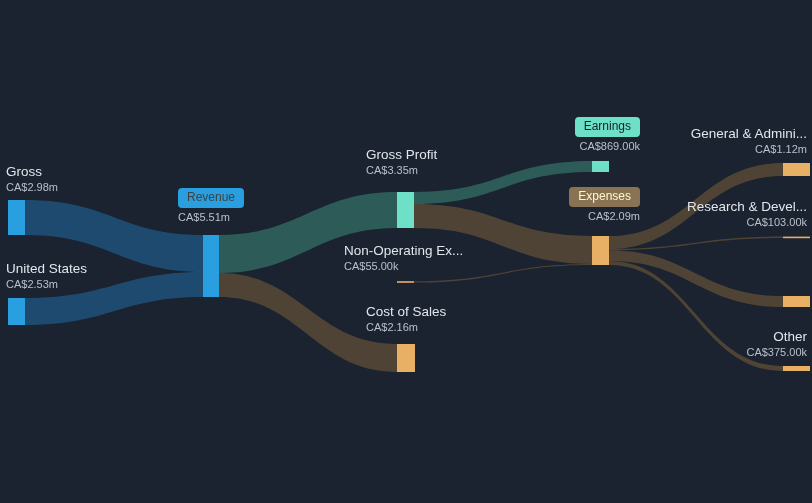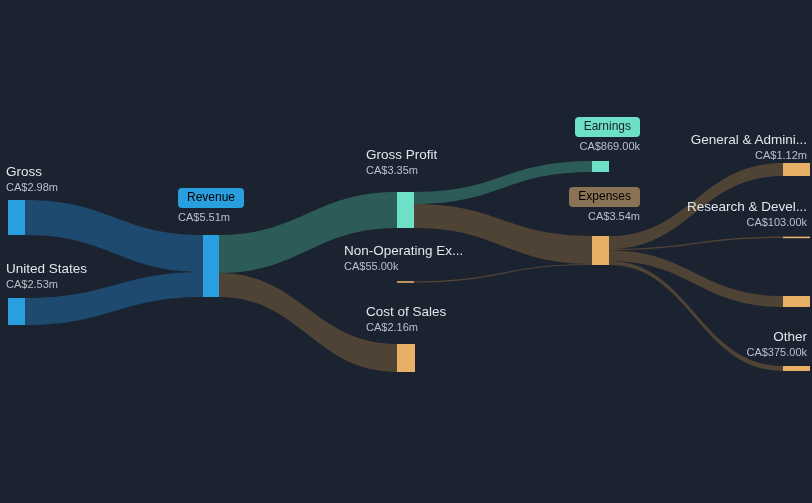--- a/index.html
+++ b/index.html
@@ -48,30 +48,30 @@
   .node-label.align-right { text-align: right; }
   .badge {
     display: inline-block;
     border-radius: 4px;
     padding: 3px 9px 4px 9px;
     font-size: 12px;
     line-height: 1.1;
   }
   .badge-revenue {
     background: #2a9fe0;
-    color: #000000;
+    color: #404040;
     text-align: right;
   }
   .badge-earnings {
     background: #6ee0c8;
     color: #16202c;
   }
   .badge-expenses {
     background: #8a7355;
-    color: #000000;
+    color: #fef9c3;
   }
   .badge-row {
     margin-bottom: 2px;
   }
 </style>
 </head>
 <body>
 
 <div id="sankey-root">
 
@@ -148,24 +148,24 @@
     <span class="lbl-value">CA$2.16m</span>
   </div>
 
   <div class="node-label align-right" style="left:448px; width:192px; top:115px;">
     <span class="badge badge-earnings badge-row">Earnings</span>
     <span class="lbl-value">CA$869.00k</span>
   </div>
 
   <div class="node-label align-right" style="left:448px; width:192px; top:185px;">
     <span class="badge badge-expenses badge-row">Expenses</span>
-    <span class="lbl-value">CA$3.54m</span>
+    <span class="lbl-value">CA$2.09m</span>
   </div>
 
-  <div class="node-label align-right" style="left:600px; width:207px; top:131px;">
+  <div class="node-label align-right" style="left:600px; width:207px; top:125px;">
     <span class="lbl-name">General &amp; Admini...</span>
     <span class="lbl-value">CA$1.12m</span>
   </div>
 
   <div class="node-label align-right" style="left:600px; width:207px; top:198px;">
     <span class="lbl-name">Research &amp; Devel...</span>
     <span class="lbl-value">CA$103.00k</span>
   </div>
 
 

